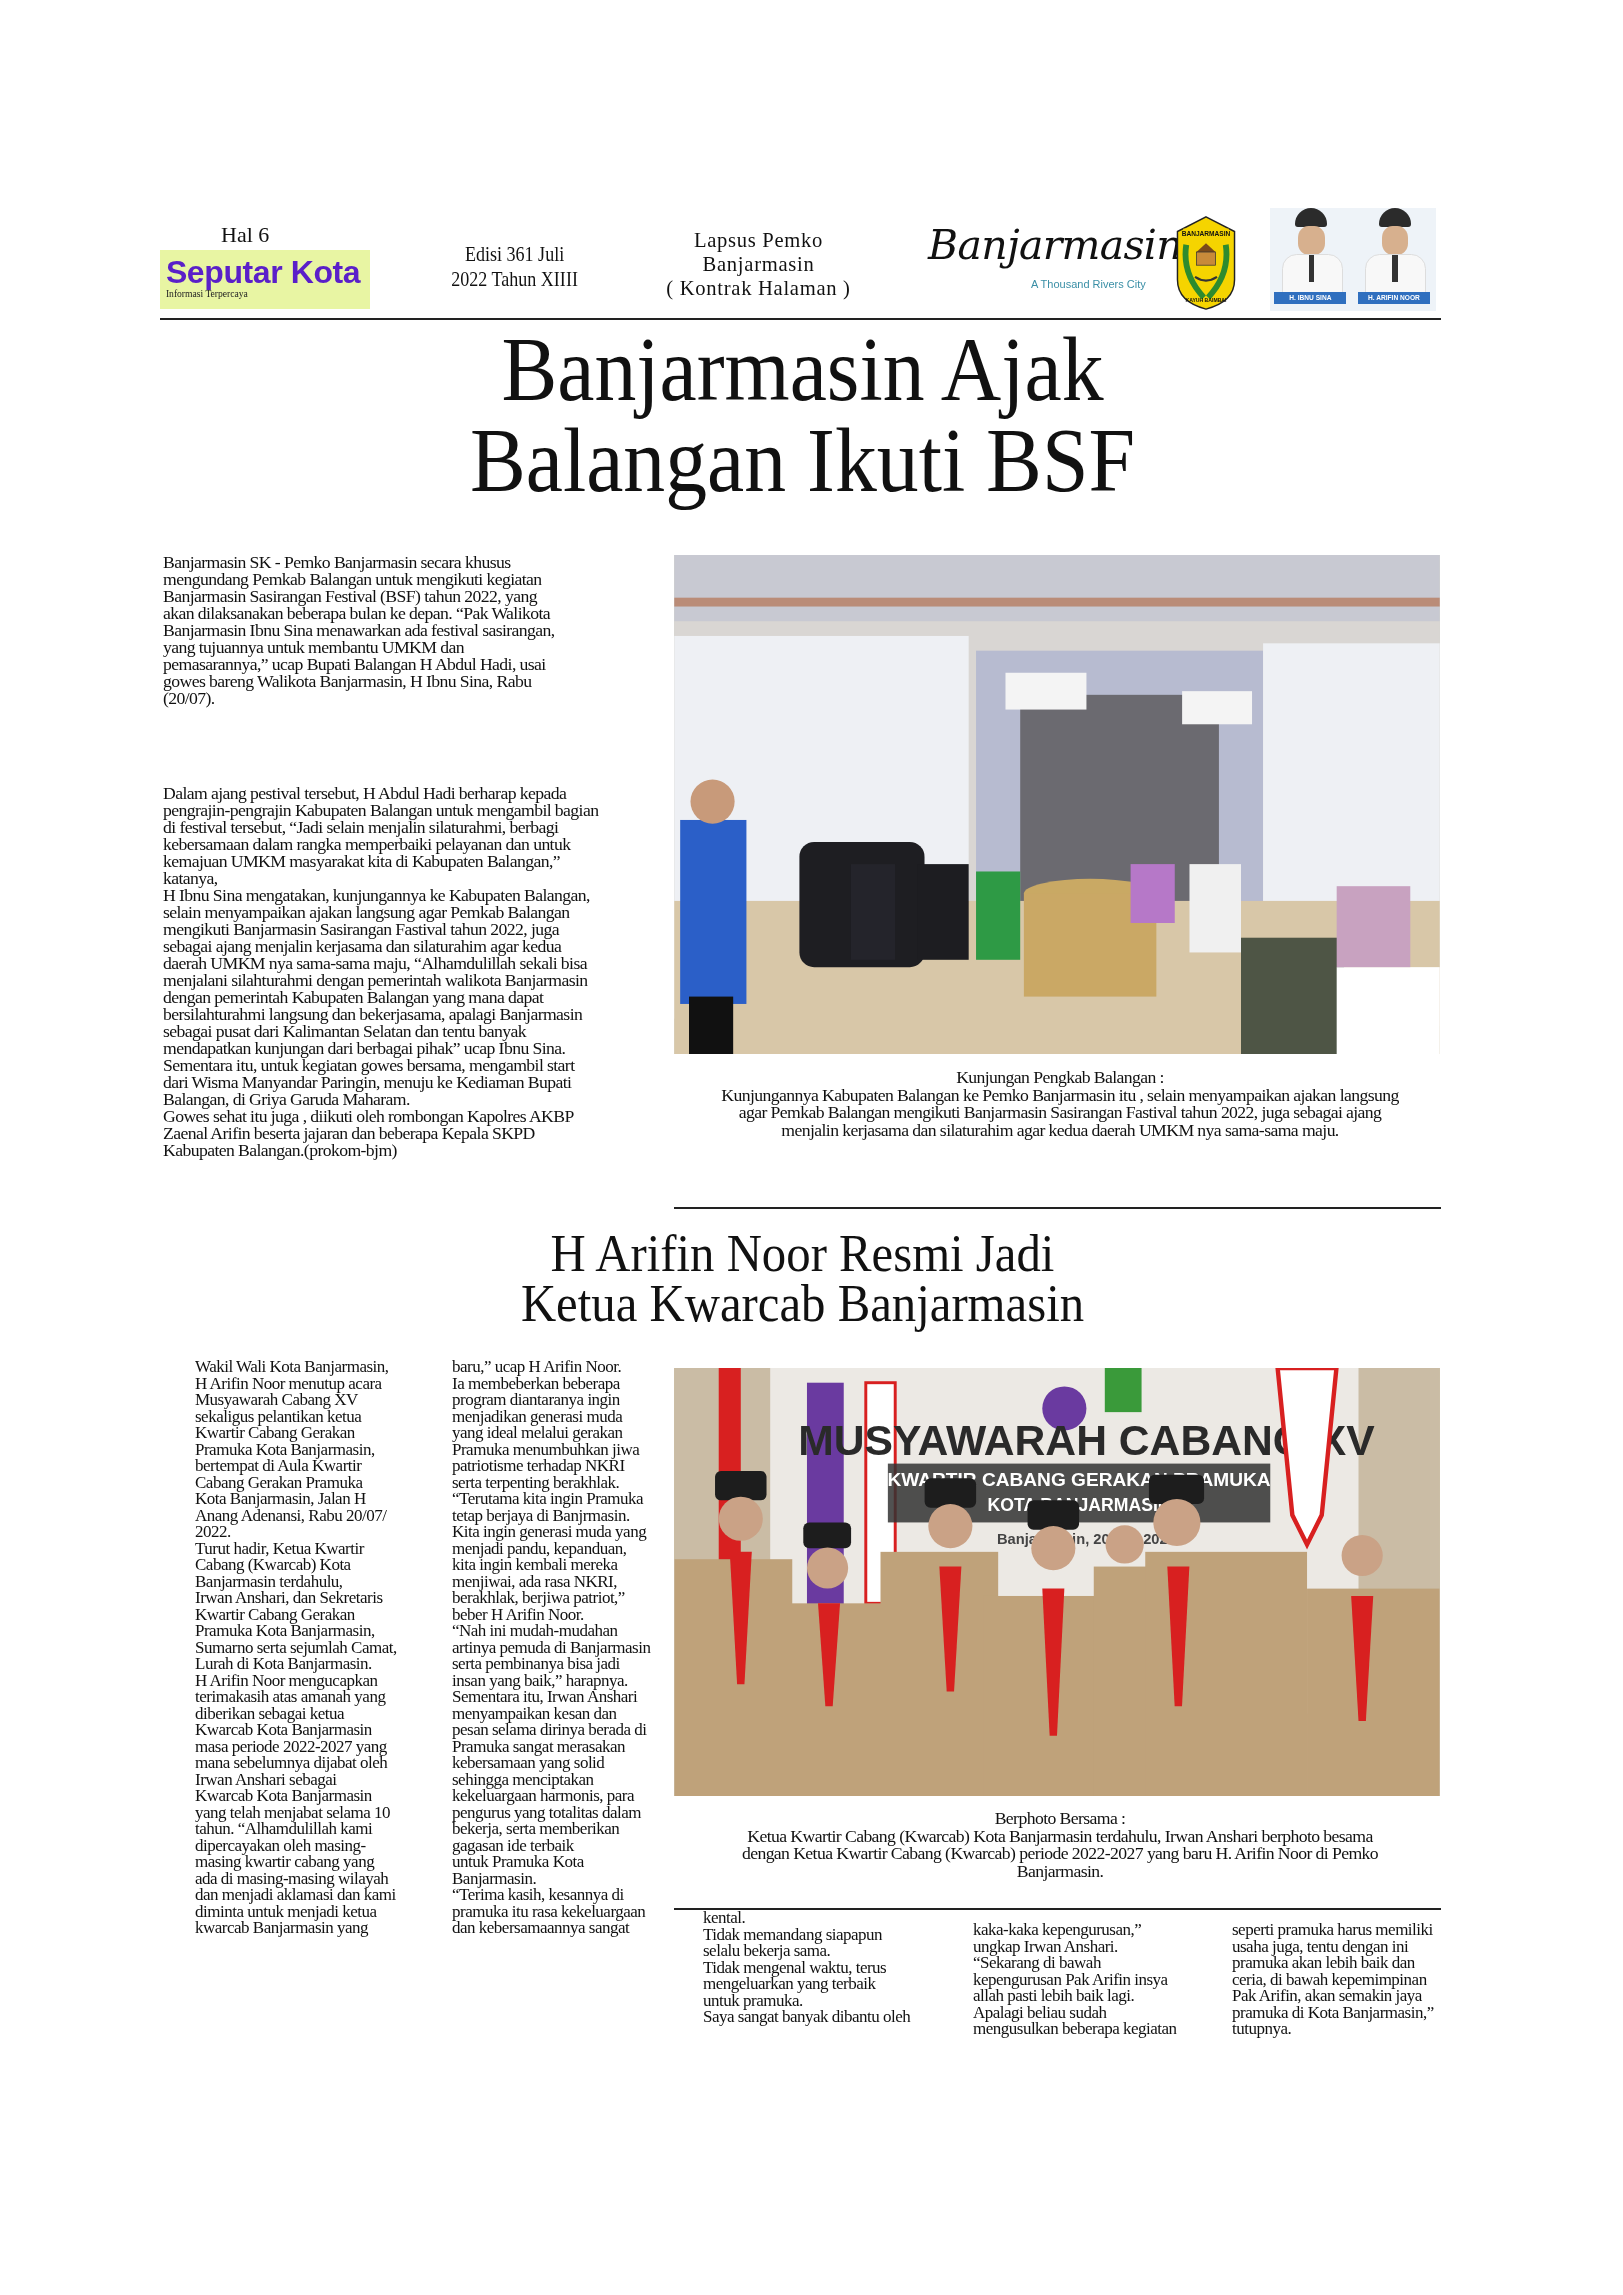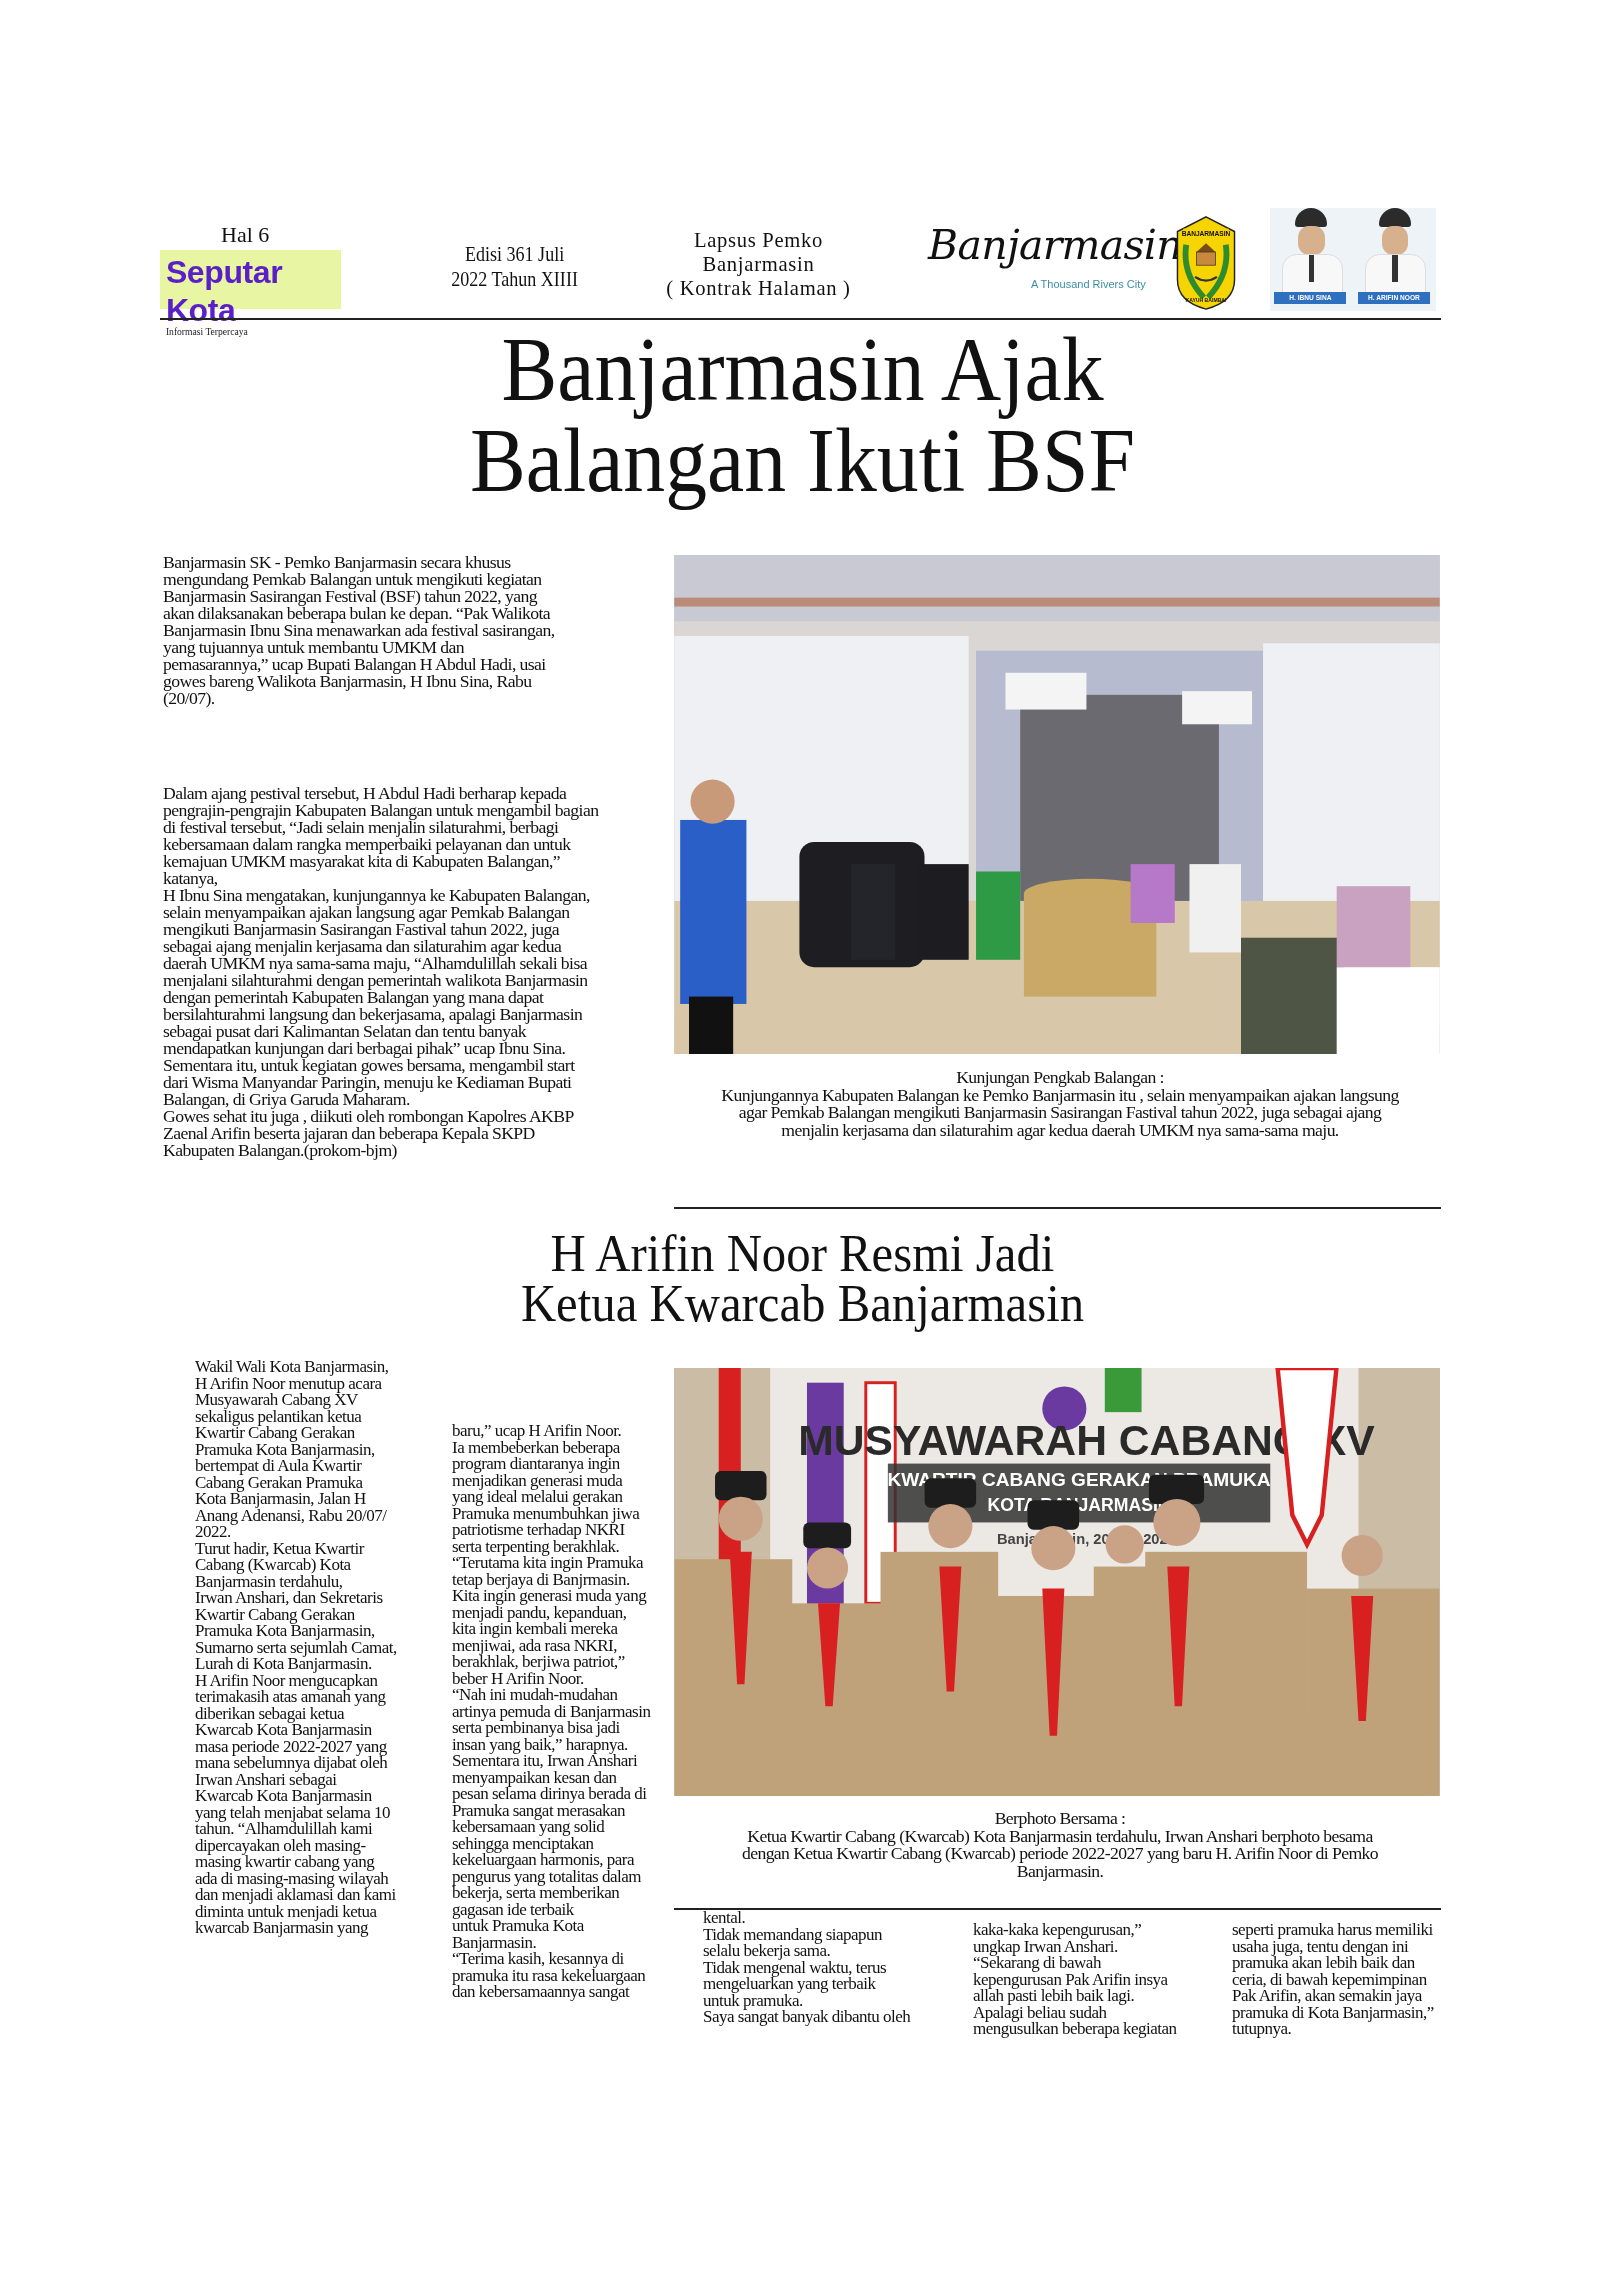--- a/index.html
+++ b/index.html
@@ -2,21 +2,21 @@
 <html style="font-size:11.8px"><head>
 <meta charset="utf-8">
 <style>
   html, body { margin: 0; padding: 0; background: #ffffff; }
   body { width: 1623px; height: 2295px; position: relative; overflow: hidden;
          font-family: "Liberation Serif", serif; color: #111; }
   .abs { position: absolute; }
 
   
   .hal { left: 221px; top: 222px; font-size: 22px; font-weight: normal; font-family: "Liberation Serif", serif; }
-  .logo-sk { left: 160px; top: 250px; width: 181px; height: 59px; background: #e8f5a3; box-sizing: border-box; padding: 2.9px 5.9px; }
+  .logo-sk { left: 160px; top: 250px; width: 210px; height: 59px; background: #e8f5a3; box-sizing: border-box; padding: 2.9px 5.9px; }
   .logo-sk .t { font-family: "Liberation Sans", sans-serif; font-weight: bold; font-size: 32px; color: #5a1fc9; line-height: 38px; letter-spacing: -0.4px; }
   .logo-sk .s { font-family: "Liberation Serif", serif; font-size: 9.6px; color: #222; margin-top: -2.9px; }
   .edisi { left: 442px; top: 241px; width: 177px; font-size: 22px; line-height: 25px; text-align: center; transform: scaleX(0.82); transform-origin: left top; }
   .lapsus { left: 648px; top: 228px; width: 221px; font-size: 20.6px; line-height: 24px; text-align: center; letter-spacing: 0.7px; }
   .bjm-logo { left: 928px; top: 221px; width: 221px; height: 81px; }
   .bjm-logo .script { font-family: "DejaVu Serif", serif; font-style: italic; font-size: 41px; color: #111; letter-spacing: -0.7px; }
   .bjm-logo .tag { font-family: "Liberation Sans", sans-serif; font-size: 11px; color: #3a8fa6; position: absolute; left: 103px; top: 57px; }
   .crest { left: 1176px; top: 215px; width: 60px; height: 96px; }
   .officials { left: 1270px; top: 208px; width: 166px; height: 103px; background: #eef3f8; }
   .off { position: absolute; top: 0; width: 77px; height: 103px; }
@@ -30,21 +30,21 @@
   
   .h1 { left: 221px; top: 324px; width: 1163px; text-align: center; font-size: 91px; line-height: 91px; transform: scaleX(0.92); transform-origin: center top; }
   .h2 { left: 221px; top: 1228px; width: 1163px; text-align: center; font-size: 53px; line-height: 50px; transform: scaleX(0.92); transform-origin: center top; }
 
   
   .bodytxt { font-size: 17.7px; line-height: 17px; letter-spacing: -0.6px; white-space: pre-line; }
   .body1 { left: 163px; top: 554px; width: 501px; }
   .body2 { left: 163px; top: 785px; width: 501px; }
   .col { font-size: 17px; line-height: 16.5px; letter-spacing: -0.5px; white-space: pre-line; margin-left: 32px; }
   .c1 { left: 163px; top: 1359px; width: 243px; }
-  .c2 { left: 420px; top: 1423px; width: 243px; }
+  .c2 { left: 420px; top: 1359px; width: 243px; }
   .c3 { left: 671px; top: 1910px; width: 243px; }
   .c4 { left: 941px; top: 1922px; width: 243px; }
   .c5 { left: 1200px; top: 1922px; width: 243px; }
 
   .caption { text-align: center; font-size: 17.7px; line-height: 17.7px; letter-spacing: -0.6px; }
   .cap1 { left: 670px; top: 1069px; width: 780px; }
   .cap2 { left: 670px; top: 1810px; width: 780px; }
 
   
   .photo { overflow: hidden; }

